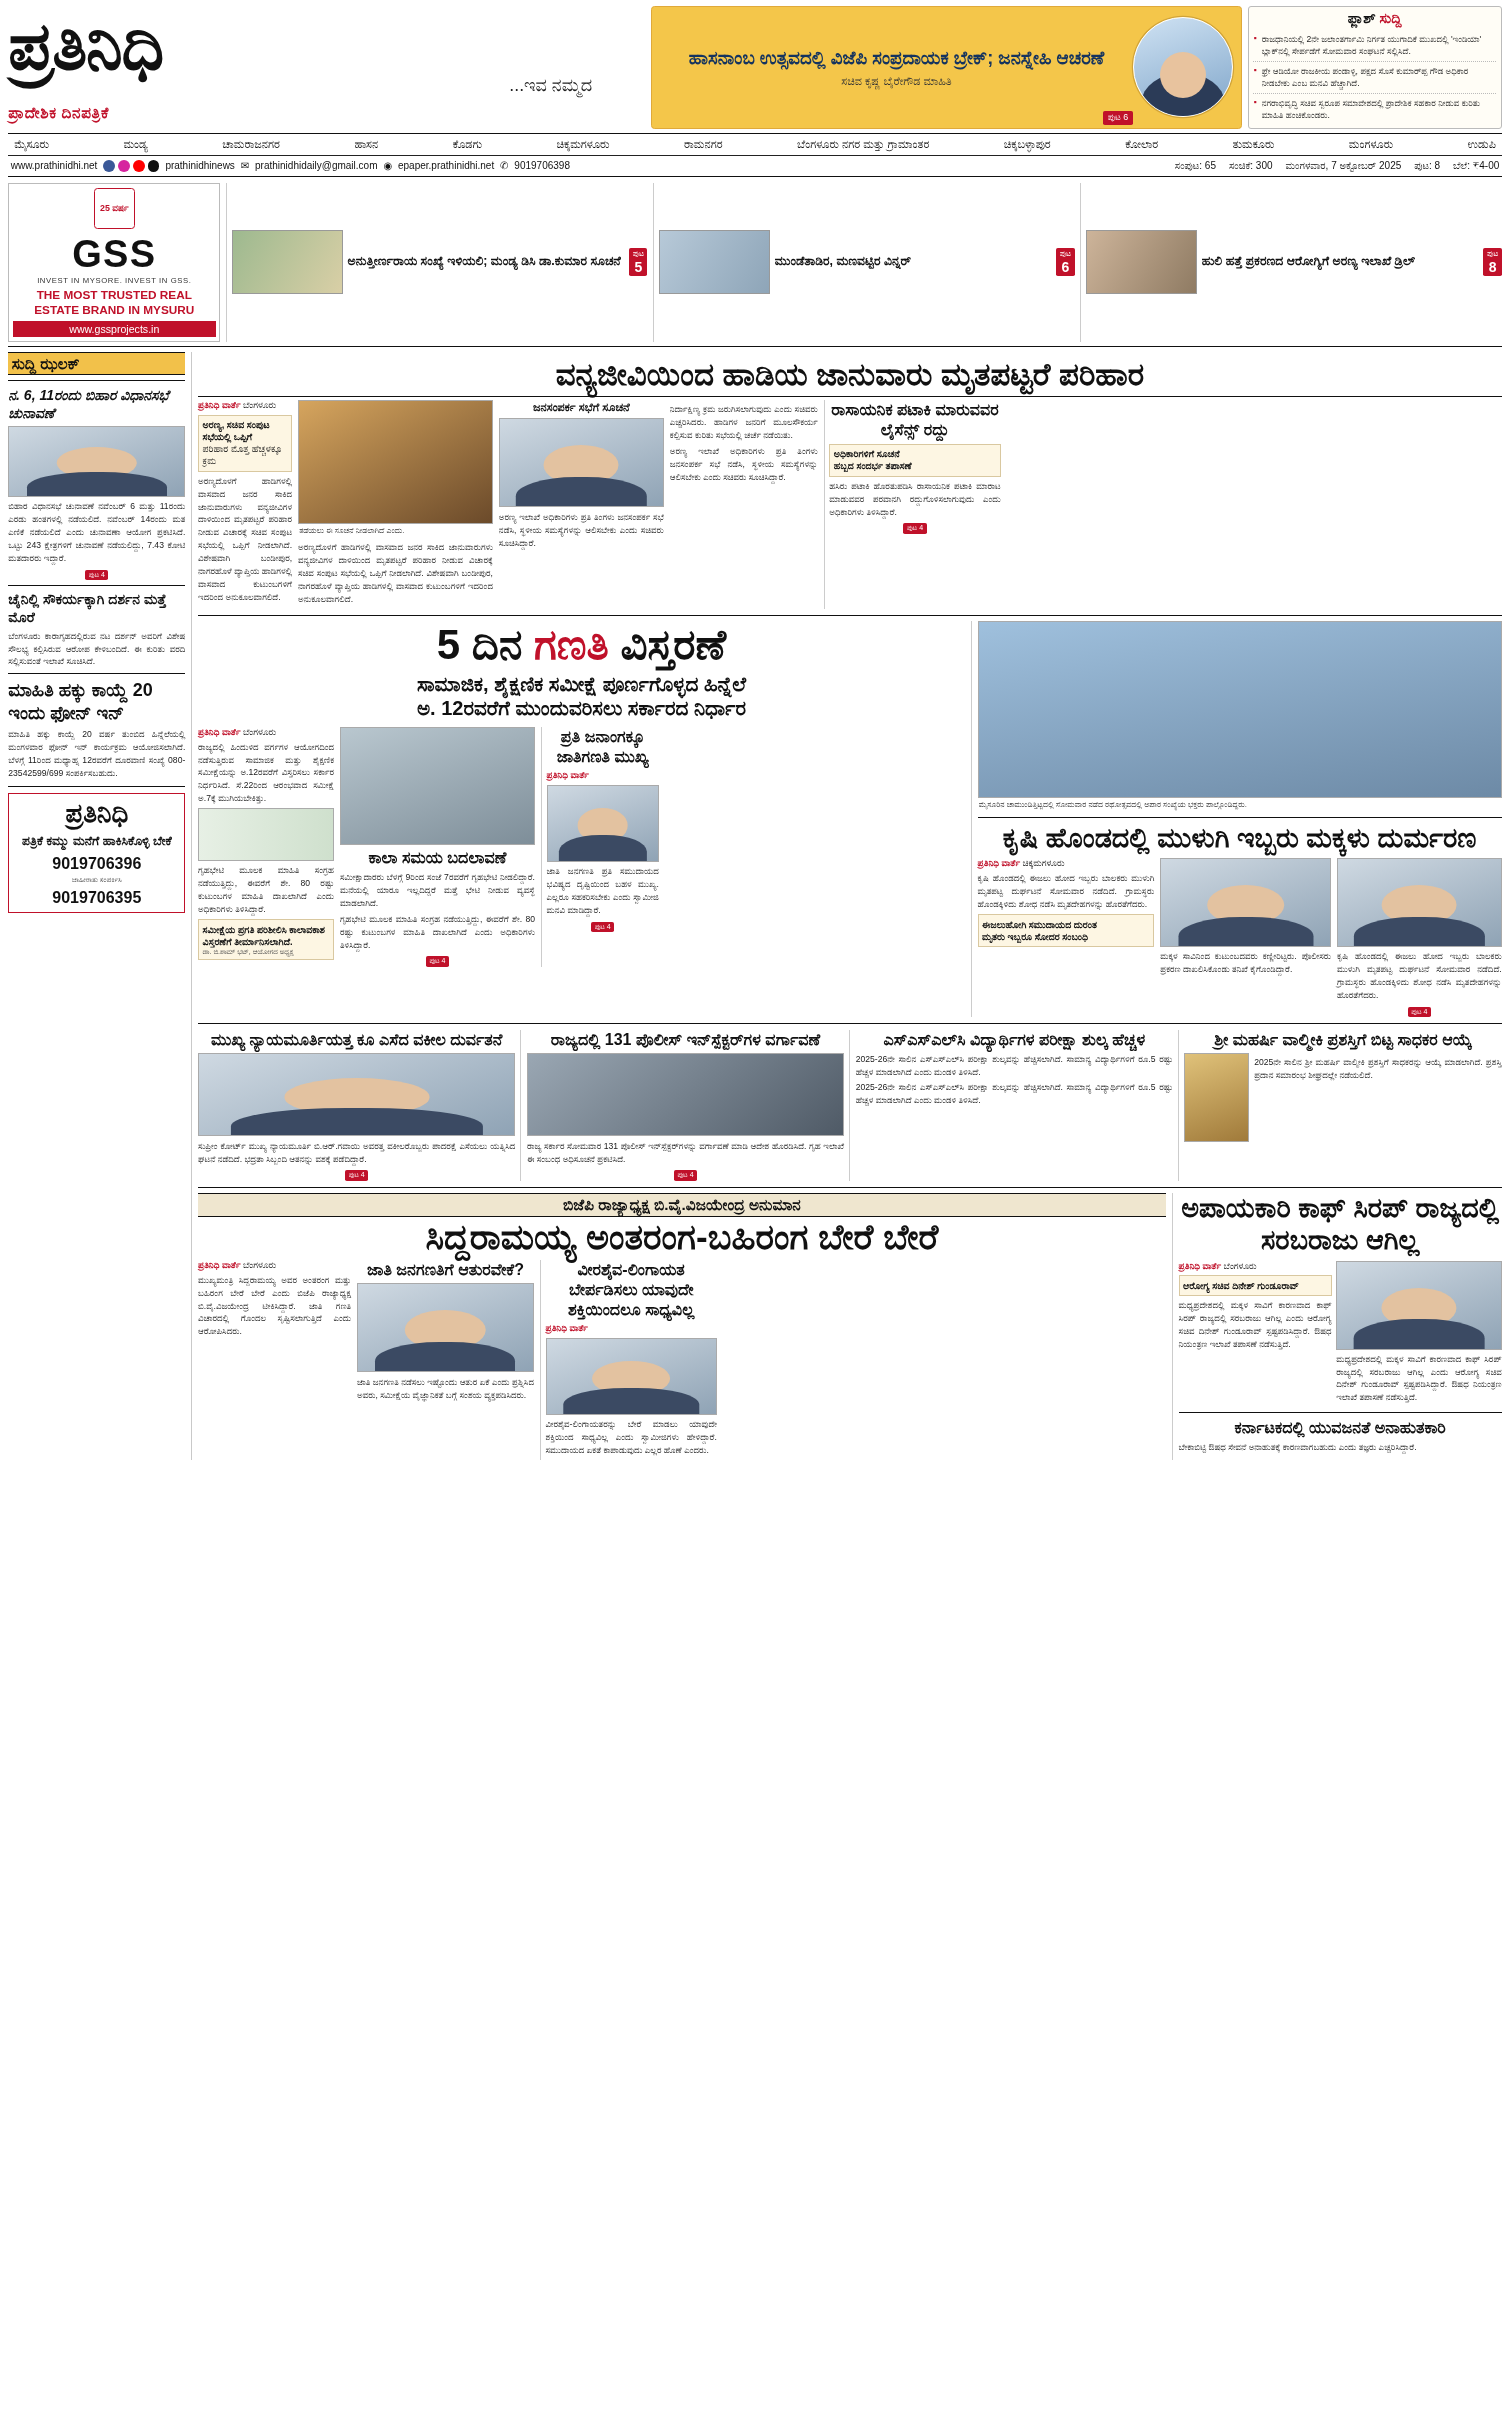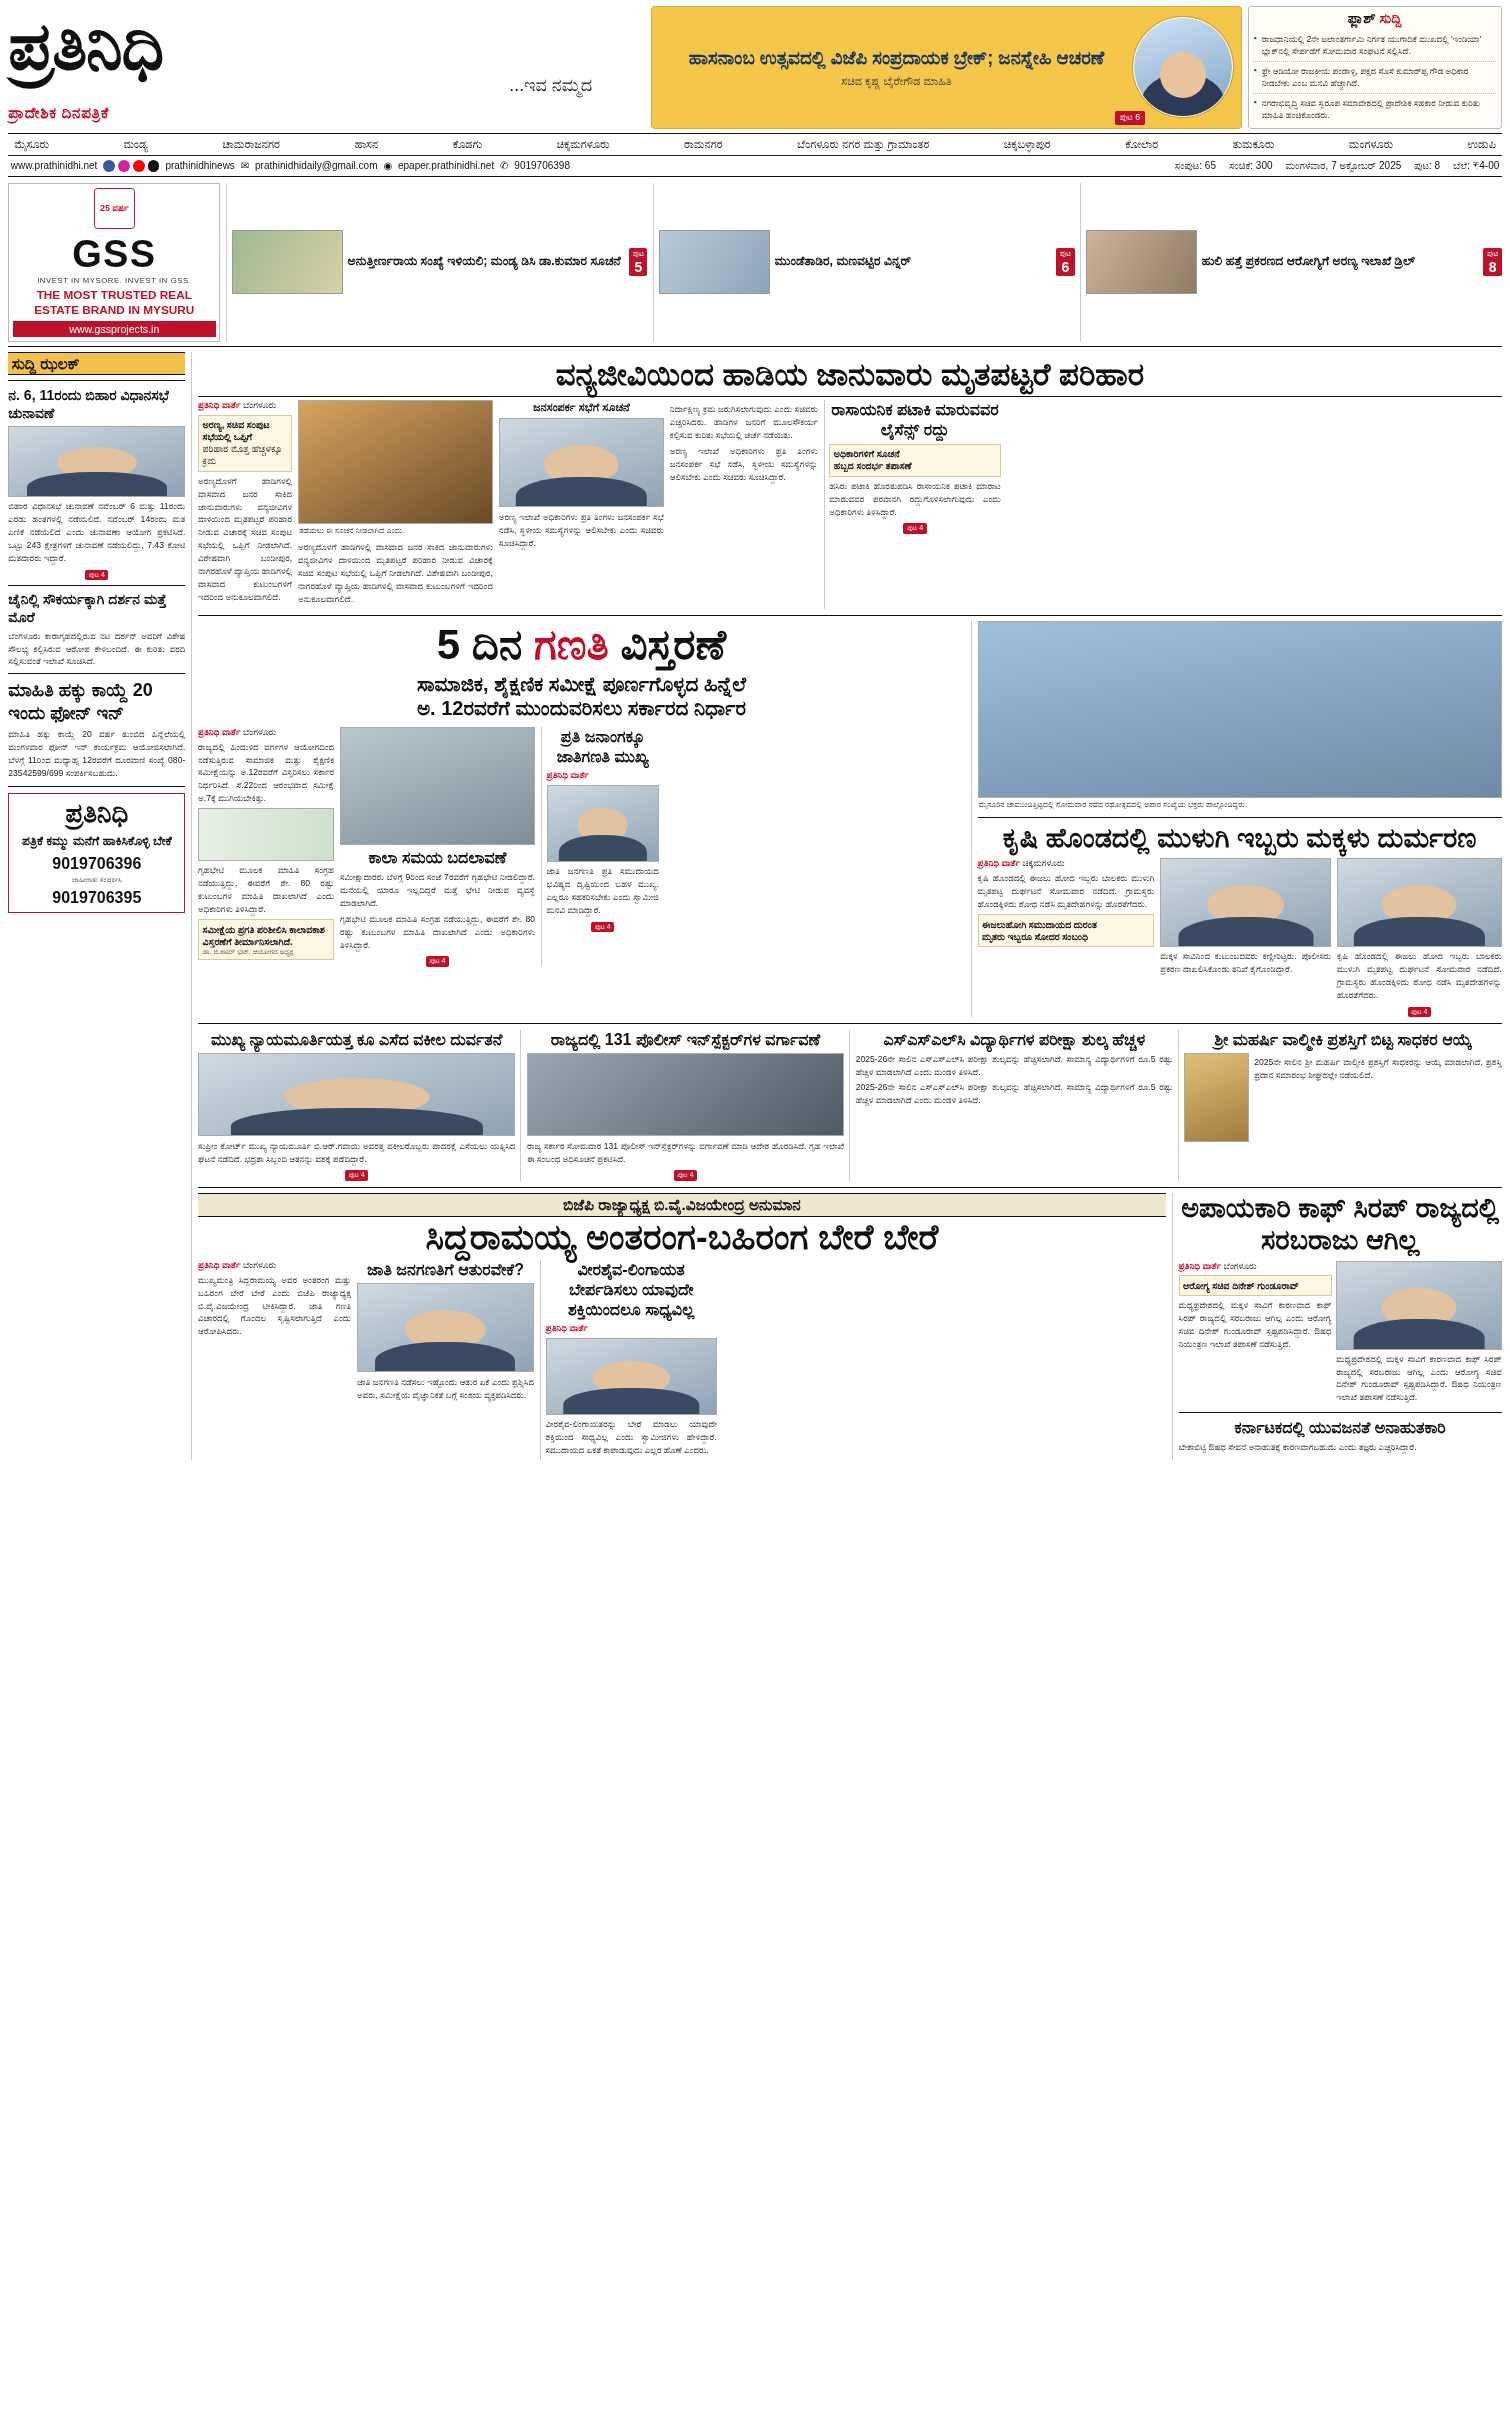--- a/index.html
+++ b/index.html
@@ -17,21 +17,21 @@
   .mast-left { width:637px; display:flex; flex-direction:column; justify-content:center; }
   .mast-title { font-size:66px; font-weight:bold; letter-spacing:-1.2px; line-height:1.0; color:#111; }
   .mast-sub { text-align:right; font-size:17.7px; color:#222; margin-top:-3.5px; padding-right:53px;}
   .mast-tag { color:#c0112a; font-weight:bold; font-size:15.3px; margin-top:8.3px; letter-spacing:0.6px;}
   .mast-center { flex:1; background:#f4c64a; border:1.2px solid #e0a93a; border-radius:3.5px; display:flex; align-items:center; padding:4.7px 8.3px; position:relative;}
   .mc-text { flex:1; text-align:center; font-size:18.3px; font-weight:bold; line-height:1.32; color:#14335f;}
   .mc-text .sub { display:block; font-size:11.2px; font-weight:normal; color:#333; margin-top:4.7px;}
   .mc-photo { width:100px; height:100px; border-radius:50%; background:linear-gradient(160deg,#cfe2f3,#7fa5c9); border:1.8px solid #fff; box-shadow:0 0 0 1.2px #d0a33a; position:relative; overflow:hidden;}
   .mc-photo::after{content:"";position:absolute;left:50%;top:34%;width:46px;height:46px;border-radius:50%;background:#e8c39e;transform:translateX(-50%);}
   .mc-photo::before{content:"";position:absolute;left:50%;bottom:-15.3px;width:83px;height:59px;border-radius:50% 50% 0 0;background:#2b3b57;transform:translateX(-50%);}
-  .page-chip { position:absolute; right:96px; bottom:3.5px; background:#c0112a; color:#fff; font-size:8.9px; padding:1.2px 4.7px; border-radius:1.8px;}
+  .page-chip { position:absolute; right:108px; bottom:3.5px; background:#c0112a; color:#fff; font-size:8.9px; padding:1.2px 4.7px; border-radius:1.8px;}
   .mast-right { width:254px; border:0.6px solid #bbb; border-radius:3px; padding:3.5px 4.7px; background:#fffdf6;}
   .flash-head { text-align:center; font-size:14px; font-weight:bold; margin-bottom:2.4px;}
   .flash-head .red{color:#c0112a;}
   .flash-item { font-size:8.6px; line-height:1.45; border-bottom:0.6px dotted #bbb; padding:3px 1.2px 3px 8.3px; position:relative; color:#222;}
   .flash-item:last-child{border-bottom:none;}
   .flash-item::before{content:"\25AA"; position:absolute; left:0; top:2.4px; color:#c0112a;}
 
   
   .editions { display:flex; justify-content:space-between; font-size:11.2px; padding:4.1px 2.4px; border-bottom:0.6px solid #222; }
   .editions span{ padding:0 3.5px;}
@@ -209,21 +209,21 @@
       </div>
     </div>
   </div>
 
   <div class="body-grid">
 
     <div class="col-left">
       <div class="sec-title">ಸುದ್ದಿ ಝಲಕ್</div>
 
       <div class="hr"></div>
-      <div class="head-xs" style="text-align:left;font-size:14px;">ನ. 6, 11ರಂದು ಬಿಹಾರ ವಿಧಾನಸಭೆ ಚುನಾವಣೆ</div>
+      <div class="head-xs" style="text-align:left;font-size:14px;font-style:italic;">ನ. 6, 11ರಂದು ಬಿಹಾರ ವಿಧಾನಸಭೆ ಚುನಾವಣೆ</div>
       <div class="imgbox photo-man" style="height:71px;margin:3.5px 0;">
         <div class="face"></div>
           <div class="torso"></div>
       </div>
       <p class="k">ಬಿಹಾರ ವಿಧಾನಸಭೆ ಚುನಾವಣೆ ನವೆಂಬರ್ 6 ಮತ್ತು 11ರಂದು ಎರಡು ಹಂತಗಳಲ್ಲಿ ನಡೆಯಲಿದೆ. ನವೆಂಬರ್ 14ರಂದು ಮತ ಎಣಿಕೆ ನಡೆಯಲಿದೆ ಎಂದು ಚುನಾವಣಾ ಆಯೋಗ ಪ್ರಕಟಿಸಿದೆ. ಒಟ್ಟು 243 ಕ್ಷೇತ್ರಗಳಿಗೆ ಚುನಾವಣೆ ನಡೆಯಲಿದ್ದು, 7.43 ಕೋಟಿ ಮತದಾರರು ಇದ್ದಾರೆ.</p>
       <div class="center"><span class="chip4">ಪುಟ 4</span></div>
 
       <div class="hr"></div>
       <div class="head-xs" style="text-align:left;font-size:14px;">ಚೈನಿಲ್ಲಿ ಸೌಕರ್ಯಕ್ಕಾಗಿ ದರ್ಶನ ಮತ್ತೆ ಮೊರೆ</div>
       <p class="k">ಬೆಂಗಳೂರು ಕಾರಾಗೃಹದಲ್ಲಿರುವ ನಟ ದರ್ಶನ್ ಅವರಿಗೆ ವಿಶೇಷ ಸೌಲಭ್ಯ ಕಲ್ಪಿಸಿರುವ ಆರೋಪ ಕೇಳಿಬಂದಿದೆ. ಈ ಕುರಿತು ವರದಿ ಸಲ್ಲಿಸುವಂತೆ ಇಲಾಖೆ ಸೂಚಿಸಿದೆ.</p>

